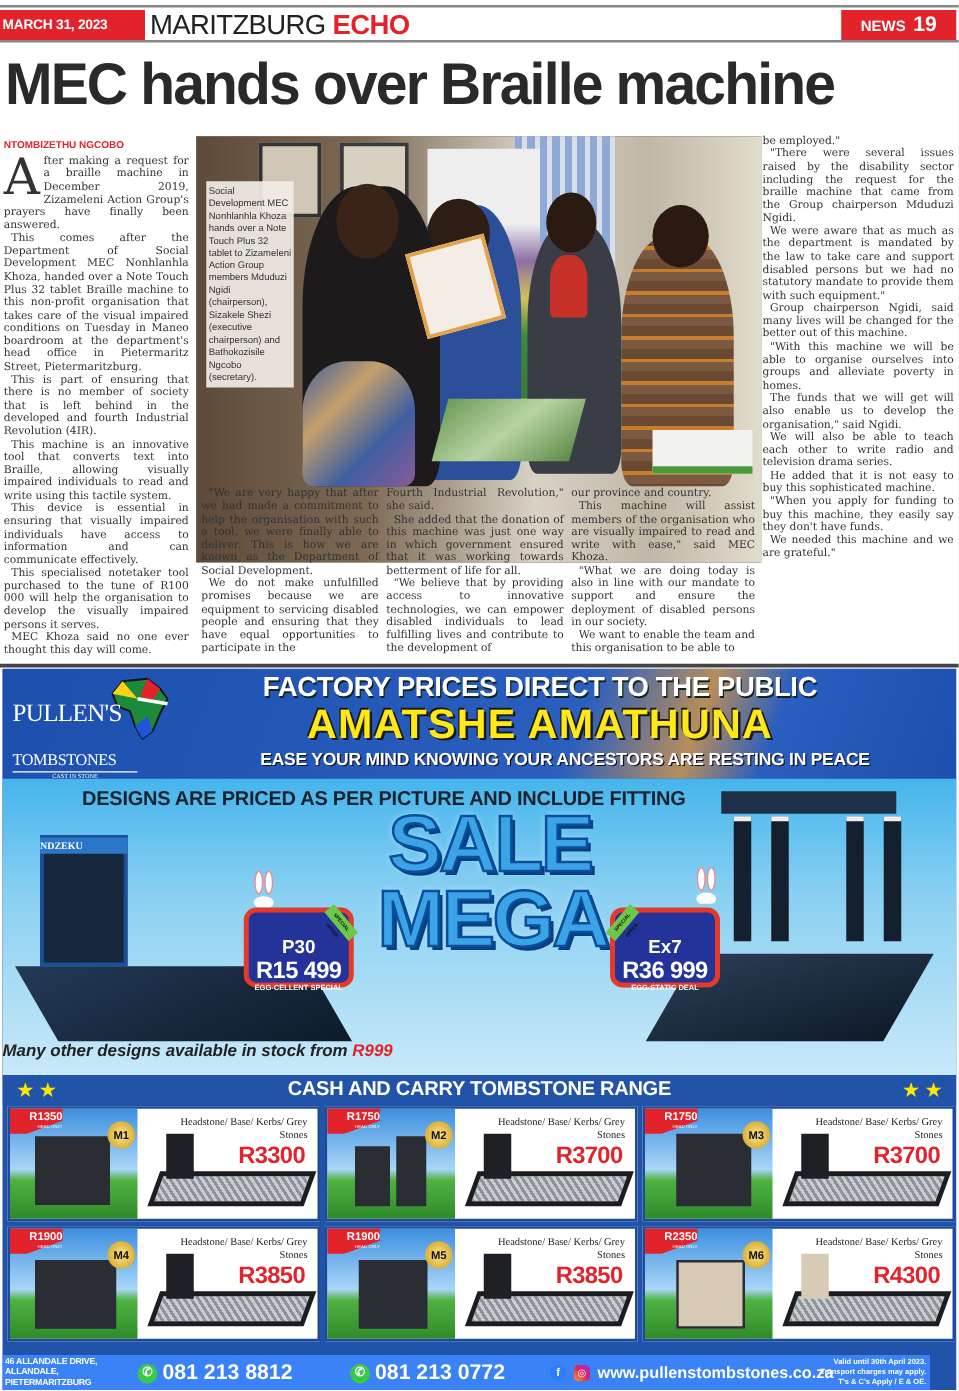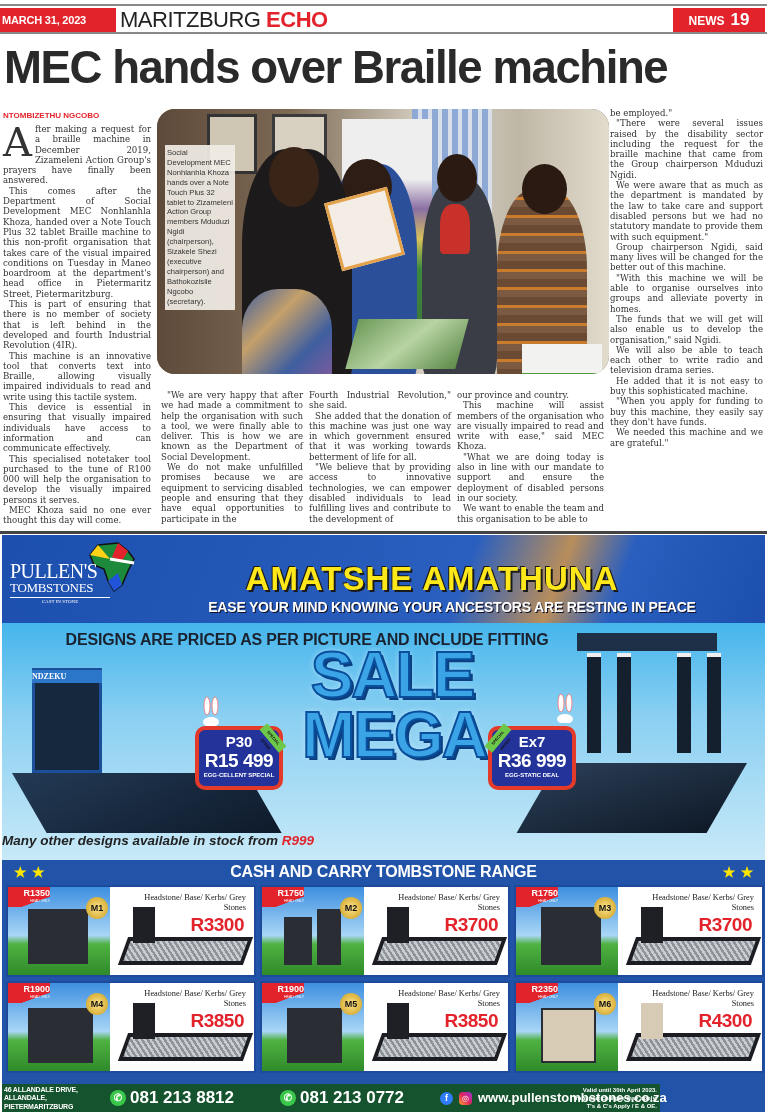--- a/index.html
+++ b/index.html
@@ -23,21 +23,21 @@
   .col p { text-indent: 6px; }
   .col p.noindent { text-indent: 0; }
   .col1 { left: 3px; top: 124px; width: 148px; }
   .col2 { left: 161px; top: 390px; width: 142px; }
   .col3 { left: 309px; top: 390px; width: 142px; }
   .col4 { left: 457px; top: 390px; width: 147px; }
   .col5 { left: 610px; top: 108px; width: 153px; }
   .dropcap { float: left; font-size: 40px; line-height: 32px; margin: 2px 3px 0 0; color: #333; }
 
   
-  .photo { position: absolute; left: 157px; top: 109px; width: 452px; height: 265px; overflow: hidden; background: #6d5a48; border-radius: 18px; }
+  .photo { position: absolute; left: 157px; top: 109px; width: 452px; height: 341px; overflow: hidden; background: #6d5a48; }
   .photo .wall { position: absolute; inset: 0; background: linear-gradient(90deg,#5e4a3a 0%,#7d6a55 30%,#d9d3c6 60%,#bfb7a6 80%,#e2dccd 100%); }
   .photo .frame1 { position: absolute; left: 50px; top: 5px; width: 50px; height: 60px; background: #cfc6b4; border: 3px solid #333; }
   .photo .frame2 { position: absolute; left: 115px; top: 5px; width: 55px; height: 50px; background: #d8d0c1; border: 3px solid #3a3a3a; }
   .photo .banner { position: absolute; left: 185px; top: 10px; width: 90px; height: 200px; background: linear-gradient(#eee 0%,#eee 30%,#8b6fa4 45%,#d7c15a 60%,#3c8a3c 75%,#3a7a3a 100%); }
   .photo .blind { position: absolute; left: 255px; top: 0; width: 80px; height: 110px; background: repeating-linear-gradient(90deg,#8ea9d6 0 6px,#d8dfe8 6px 10px); }
   .photo .person { position: absolute; border-radius: 40% 40% 10% 10%; }
   .photo .p1 { left: 85px; top: 40px; width: 110px; height: 240px; background: #1d1a1c; }
   .photo .p1h { left: 112px; top: 38px; width: 50px; height: 60px; border-radius: 50%; background: #3a2418; }
   .photo .p1s { left: 85px; top: 180px; width: 90px; height: 100px; background: linear-gradient(135deg,#3f5fa0,#c5a06a,#3f5fa0,#8a5a9a); }
   .photo .p2 { left: 170px; top: 55px; width: 90px; height: 220px; background: #2c4f9a; }
@@ -52,39 +52,39 @@
   .photo .box { position: absolute; left: 365px; top: 235px; width: 80px; height: 35px; background: #f2f2f0; border-bottom: 6px solid #4c9a3c; }
   .caption { position: absolute; left: 8px; top: 36px; width: 70px; padding: 3px 2px; background: rgba(240,236,228,0.93); font-family: "Liberation Sans", sans-serif; font-size: 7.6px; line-height: 9.9px; color: #333; }
 
   .rule { position: absolute; left: 0; top: 531px; width: 767px; height: 3px; background: #444; }
 
   
   .ad { position: absolute; left: 2px; top: 535px; width: 763px; height: 577px; background: #2154a8; overflow: hidden; font-family: "Liberation Sans", sans-serif; }
   .ad-top { position: absolute; left: 0; top: 0; width: 763px; height: 88px; background: linear-gradient(110deg,#1c4fae 0%,#2a5fbf 60%,#b88d5b 72%,#2a5fbf 80%,#1c4fae 100%); }
   .logo { position: absolute; left: 8px; top: 26px; width: 110px; color: #fff; font-family: "Liberation Serif", serif; }
   .logo .l1 { font-size: 20px; line-height: 20px; letter-spacing: -0.5px; }
-  .logo .l2 { font-size: 13px; line-height: 14px; letter-spacing: -0.3px; }
+  .logo .l2 { font-size: 13px; line-height: 14px; letter-spacing: -0.3px; margin-top: 20px; }
   .logo .l3 { font-size: 5px; border-top: 1px solid #fff; margin-top: 2px; width: 100px; text-align: center; padding-top: 1px; }
   .africa { position: absolute; left: 86px; top: 6px; width: 48px; height: 52px; }
   .ad-h1 { position: absolute; left: 150px; top: 3px; width: 560px; text-align: center; color: #fff; font-weight: bold; font-size: 22px; line-height: 24px; text-shadow: 1px 1px 0 #122; letter-spacing: -0.3px; }
   .ad-h2 { position: absolute; left: 150px; top: 25px; width: 560px; text-align: center; color: #ffe81a; font-weight: bold; font-size: 33px; line-height: 38px; text-shadow: 2px 2px 0 #1a1a1a, -1px -1px 0 #1a1a1a; letter-spacing: 1px; }
   .ad-h3 { position: absolute; left: 140px; top: 63px; width: 620px; text-align: center; color: #fff; font-weight: bold; font-size: 14px; line-height: 18px; letter-spacing: -0.2px; text-shadow: 1px 1px 0 #112; }
 
   .ad-mid { position: absolute; left: 0; top: 88px; width: 763px; height: 237px; background: linear-gradient(180deg,#45b5ec 0%,#8bd0f2 40%,#c8e9f8 100%); }
   .ad-designs { position: absolute; left: 0; top: 8px; width: 610px; text-align: center; font-weight: bold; font-size: 16px; color: #1a2230; letter-spacing: -0.2px; }
   .tomb-l { position: absolute; left: 5px; top: 45px; width: 240px; height: 175px; }
   .tomb-l .head { position: absolute; left: 25px; top: 0; width: 70px; height: 105px; background: #16283e; border: 3px solid #1b4f9a; }
   .tomb-l .head .name { position: absolute; top: -1px; left: -3px; width: 70px; height: 13px; background: #2b76c8; color: #fff; font-family: "Liberation Serif", serif; font-weight: bold; font-size: 8px; text-align: left; line-height: 13px; }
   .tomb-l .slab { position: absolute; left: 5px; top: 105px; width: 235px; height: 60px; background: linear-gradient(160deg,#233a55,#0e1a2a); transform: skewX(30deg); transform-origin: top left; }
   .tomb-r { position: absolute; left: 555px; top: 10px; width: 200px; height: 215px; }
   .tomb-r .roof { position: absolute; left: 20px; top: 0; width: 140px; height: 18px; background: #1e3048; }
   .tomb-r .col-a { position: absolute; top: 20px; width: 14px; height: 100px; background: #14202e; border-top: 4px solid #eee; }
   .tomb-r .slab { position: absolute; left: 0; top: 130px; width: 190px; height: 70px; background: linear-gradient(160deg,#2a3d55,#0f1a28); transform: skewX(-30deg); transform-origin: top right; }
   .badge { position: absolute; width: 88px; height: 64px; background: #23339a; border: 4px solid #e43a2a; border-radius: 10px; color: #fff; text-align: center; font-weight: bold; }
-  .badge .model { font-size: 15px; line-height: 18px; margin-top: 3px; }
+  .badge .model { font-size: 15px; line-height: 18px; margin-top: 19px; }
   .badge .price { font-size: 19px; line-height: 20px; letter-spacing: -0.5px; }
   .badge .tag { font-size: 6px; line-height: 8px; }
   .badge-l { left: 193px; top: 103px; }
   .badge-r { left: 486px; top: 103px; }
   .bunny { position: absolute; width: 22px; height: 30px; }
   .ribbon { position: absolute; width: 30px; height: 10px; background: #6dc84a; color: #111; font-size: 4px; font-weight: bold; text-align: center; line-height: 10px; }
   .mega { position: absolute; left: 300px; top: 22px; width: 180px; text-align: center; font-weight: bold; font-size: 64px; line-height: 60px; color: #3aa4e6; -webkit-text-stroke: 2px #0a4f9c; text-shadow: 3px 3px 0 #0b3f80, 0 0 6px #bfe6ff; letter-spacing: -2px; }
   .many { position: absolute; left: 0; top: 210px; width: 763px; text-align: left; font-style: italic; font-weight: bold; font-size: 13.5px; color: #222; }
   .many .red { color: #e3232b; }
 
@@ -96,21 +96,21 @@
   .cell .sky { position: absolute; left: 0; top: 0; width: 102px; height: 88px; background: linear-gradient(180deg,#3d8fe0 0%,#a9d6f6 55%,#4fb241 65%,#2f8a2a 100%); }
   .cell .stone { position: absolute; background: #2a2d33; }
   .cell .oldprice { position: absolute; left: 0; top: 0; width: 42px; height: 20px; background: linear-gradient(160deg,#e3232b 70%,transparent 71%); color: #fff; font-weight: bold; font-size: 9px; padding-left: 2px; line-height: 12px; text-align: right; }
   .cell .oldprice small { display: block; font-size: 3.5px; line-height: 4px; font-weight: normal; }
   .cell .mbadge { position: absolute; left: 78px; top: 10px; width: 22px; height: 22px; border-radius: 50%; background: radial-gradient(#ffe58a,#c99a1a); color: #111; font-weight: bold; font-size: 9px; text-align: center; line-height: 22px; }
   .cell .desc { position: absolute; right: 8px; top: 6px; width: 110px; text-align: right; font-family: "Liberation Serif", serif; font-size: 8.4px; line-height: 10px; color: #222; }
   .cell .newprice { position: absolute; right: 10px; top: 27px; font-weight: bold; font-size: 19px; color: #e3232b; letter-spacing: -0.5px; }
   .cell .kerb { position: absolute; left: 115px; top: 50px; width: 125px; height: 28px; background: repeating-linear-gradient(45deg,#8e939a 0 2px,#c9ccd1 2px 4px); border: 4px solid #1b1d22; transform: skewX(-20deg); }
   .cell .kerbhead { position: absolute; left: 125px; top: 20px; width: 22px; height: 36px; background: #1e2026; }
 
-  .footer { position: absolute; left: 0; top: 549px; width: 658px; height: 28px; background: #14532d; color: #fff; }
+  .footer { position: absolute; left: 0; top: 549px; width: 742px; height: 28px; background: #3b82f6; color: #fff; }
   .footer .addr { position: absolute; left: 2px; top: 2px; font-weight: bold; font-size: 7px; line-height: 8.4px; letter-spacing: -0.2px; }
   .footer .phone { position: absolute; top: 4px; font-weight: bold; font-size: 17px; line-height: 20px; }
   .footer .wa { display: inline-block; width: 16px; height: 16px; border-radius: 50%; background: #3ac84a; color: #fff; font-size: 10px; text-align: center; line-height: 16px; vertical-align: 2px; margin-right: 4px; }
   .footer .fb { position: absolute; left: 438px; top: 8px; width: 13px; height: 13px; border-radius: 50%; background: #2f7cf6; color: #fff; font-size: 9px; font-weight: bold; text-align: center; line-height: 13px; }
   .footer .ig { position: absolute; left: 457px; top: 8px; width: 13px; height: 13px; border-radius: 4px; background: linear-gradient(45deg,#f9a12a,#e0245e,#9b2fd6); color: #fff; font-size: 8px; text-align: center; line-height: 13px; }
   .footer .web { position: absolute; left: 476px; top: 6px; font-weight: bold; font-size: 13px; }
   .footer .valid { position: absolute; right: 3px; top: 2px; text-align: right; font-weight: bold; font-size: 6px; line-height: 8px; }
 </style>
 </head>
 <body>
@@ -198,20 +198,21 @@
       <path d="M10 4 L22 18 L2 14 Z" fill="#ffd21a"></path>
       <path d="M30 2 L40 10 L34 20 L24 16 Z" fill="#e3232b"></path>
       <path d="M20 40 L26 50 L34 44 L30 32 Z" fill="#2154d8"></path>
       <path d="M22 18 L46 22" stroke="#fff" stroke-width="3"></path>
     </svg>
     <div class="logo">
       <div class="l1">PULLEN'S</div>
       <div class="l2">TOMBSTONES</div>
       <div class="l3">CAST IN STONE</div>
     </div>
+    <div class="ad-h1">FACTORY PRICES DIRECT TO THE PUBLIC</div>
     <div class="ad-h2">AMATSHE AMATHUNA</div>
     <div class="ad-h3">EASE YOUR MIND KNOWING YOUR ANCESTORS ARE RESTING IN PEACE</div>
   </div>
 
   <div class="ad-mid">
     <div class="ad-designs">DESIGNS ARE PRICED AS PER PICTURE AND INCLUDE FITTING</div>
 
     <div class="tomb-l">
       <div class="slab"></div>
       <div class="head">

